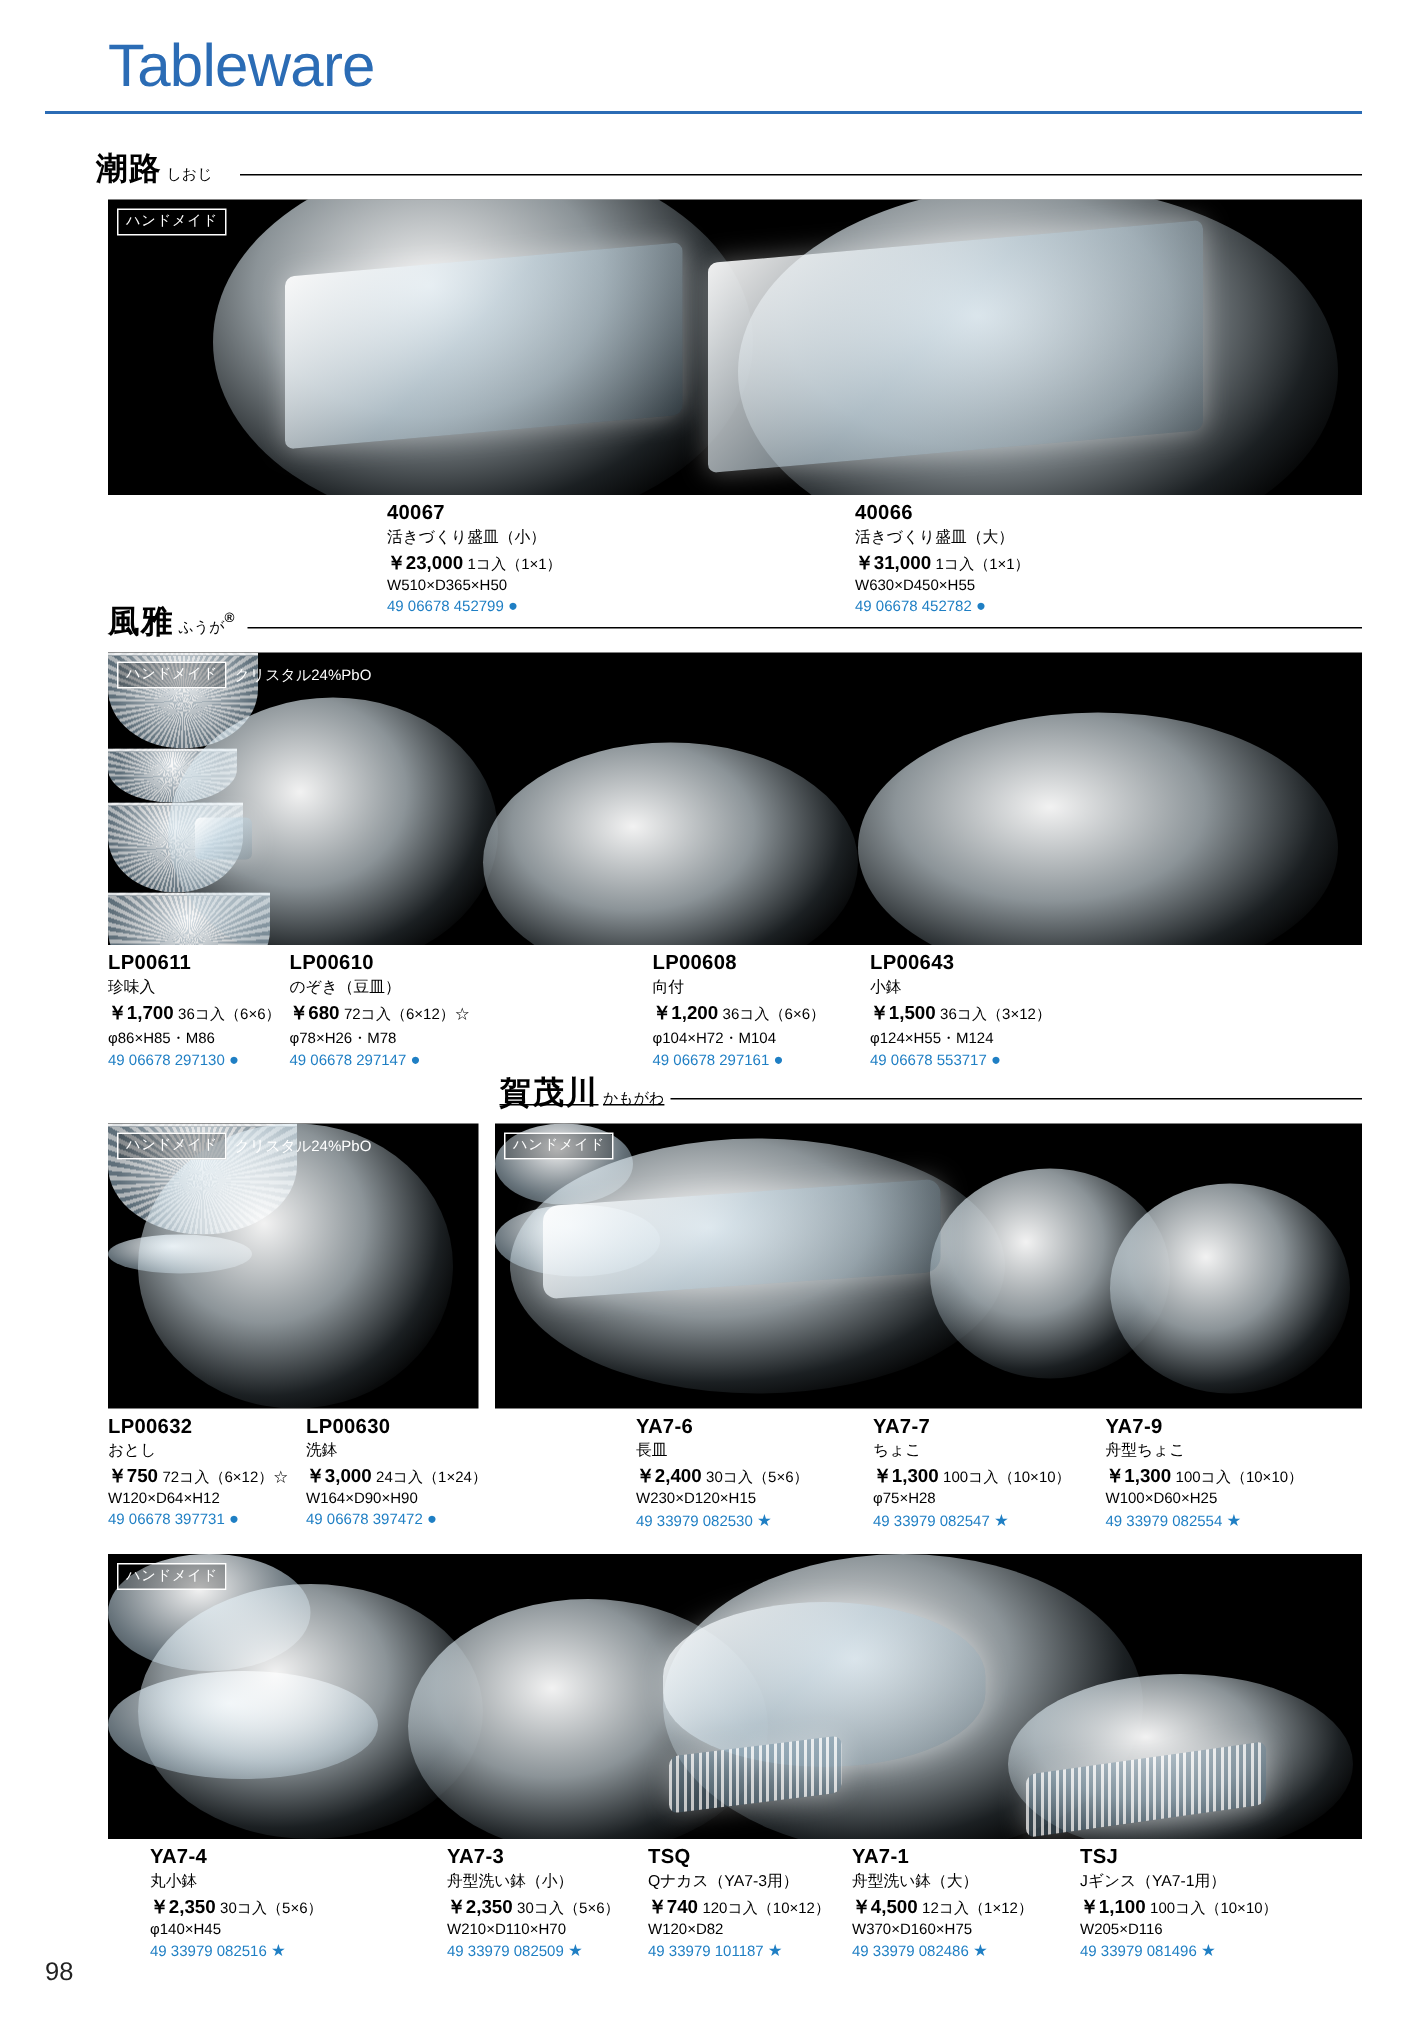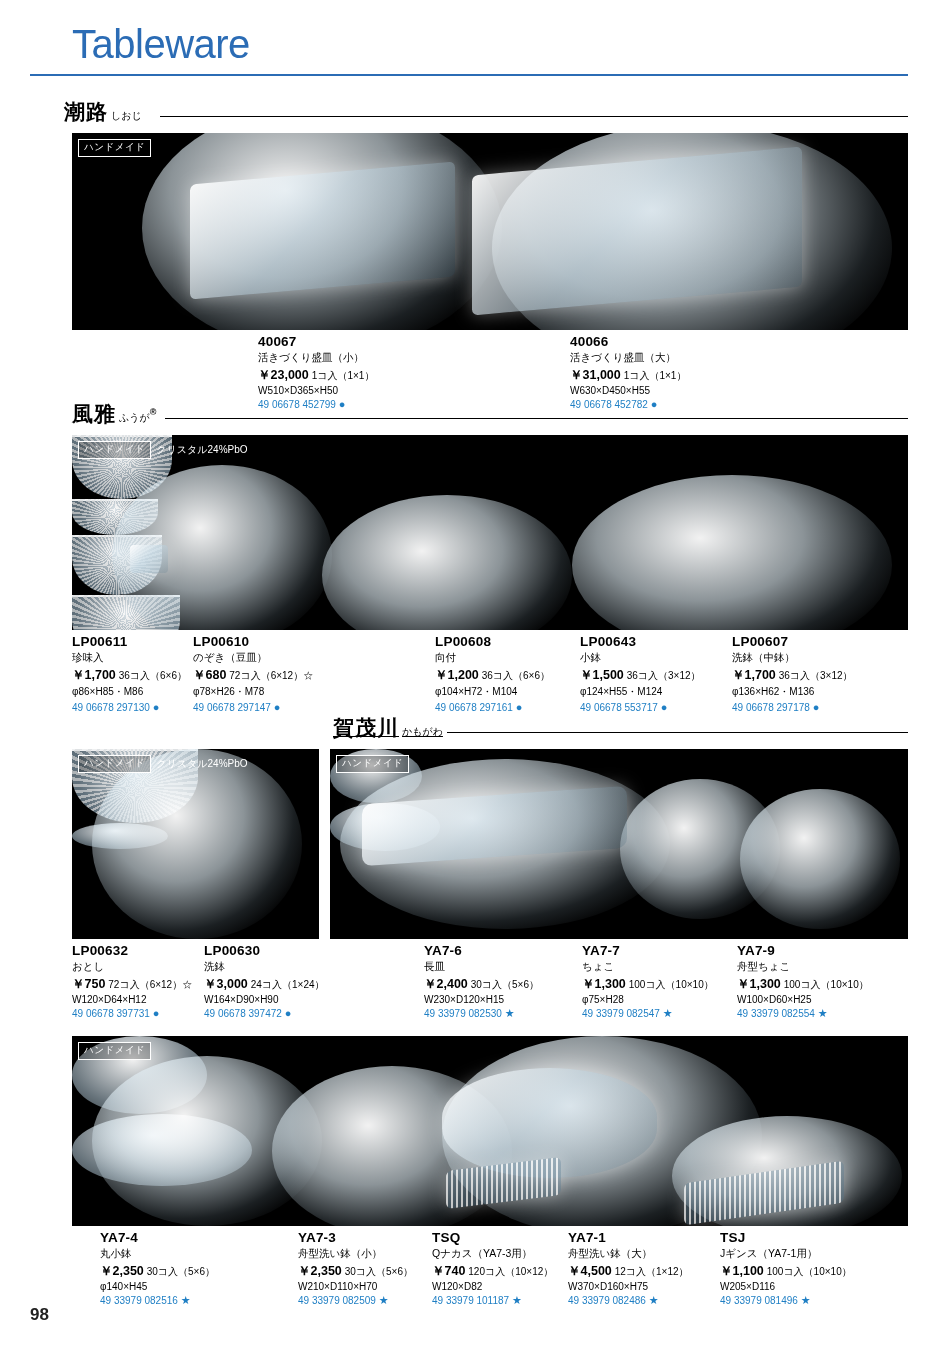--- a/index.html
+++ b/index.html
@@ -77,21 +77,21 @@
   .item .nm{font-size:10.5px;color:#000;margin-top:2px;}
   .item .price{font-size:10.5px;color:#000;margin-top:2px;white-space:nowrap;}
   .item .price b{font-size:12.5px;font-weight:700;}
   .item .dim{font-size:10px;color:#000;margin-top:1px;white-space:nowrap;}
   .item .jan{font-size:10px;color:#1f7fc4;margin-top:2px;white-space:nowrap;}
   .item .jan .dot{color:#1f7fc4;font-size:11px;}
   .item .jan .star{color:#1f7fc4;font-size:11px;}
   .sub{font-size:10px;}
 
   
-  .pgnum{position:absolute;left:30px;top:1305px;font-size:17px;font-weight:700;color:#222;}
+  .pgnum{position:absolute;left:30px;top:1305px;font-size:17px;font-weight:400;color:#222;}
   .footnote{position:absolute;left:72px;top:1300px;font-size:9.5px;line-height:1.45;color:#000;}
 </style>
 </head>
 <body>
 
 <div class="page">
 
   <div class="page-title">Tableware</div>
   <div class="title-rule"></div>
 
@@ -167,27 +167,20 @@
     <div class="price"><b>￥1,200</b> <span class="sub">36コ入（6×6）</span></div>
     <div class="dim">φ104×H72・M104</div>
     <div class="jan"><span>49 06678 297161</span> <span class="dot">●</span></div>
   </div>
   <div class="item" style="left:580px;top:634px;">
     <div class="code">LP00643</div>
     <div class="nm">小鉢</div>
     <div class="price"><b>￥1,500</b> <span class="sub">36コ入（3×12）</span></div>
     <div class="dim">φ124×H55・M124</div>
     <div class="jan"><span>49 06678 553717</span> <span class="dot">●</span></div>
-  </div>
-  <div class="item" style="left:732px;top:634px;">
-    <div class="code">LP00607</div>
-    <div class="nm">洗鉢（中鉢）</div>
-    <div class="price"><b>￥1,700</b> <span class="sub">36コ入（3×12）</span></div>
-    <div class="dim">φ136×H62・M136</div>
-    <div class="jan"><span>49 06678 297178</span> <span class="dot">●</span></div>
   </div>
 
   <div class="sec-head" style="left:333px;top:714px;text-decoration:underline;">
     <span class="jp">賀茂川</span><span class="ruby">かもがわ</span>
   </div>
   <div class="sec-rule" style="left:447px;top:732px;width:461px;"></div>
 
   <div class="photo" style="left:72px;top:749px;width:247px;height:190px;">
     <div class="glow" style="left:20px;top:0px;width:210px;height:190px;"></div>
     <div class="bowl" style="left:58px;top:52px;width:126px;height:72px;"></div>

